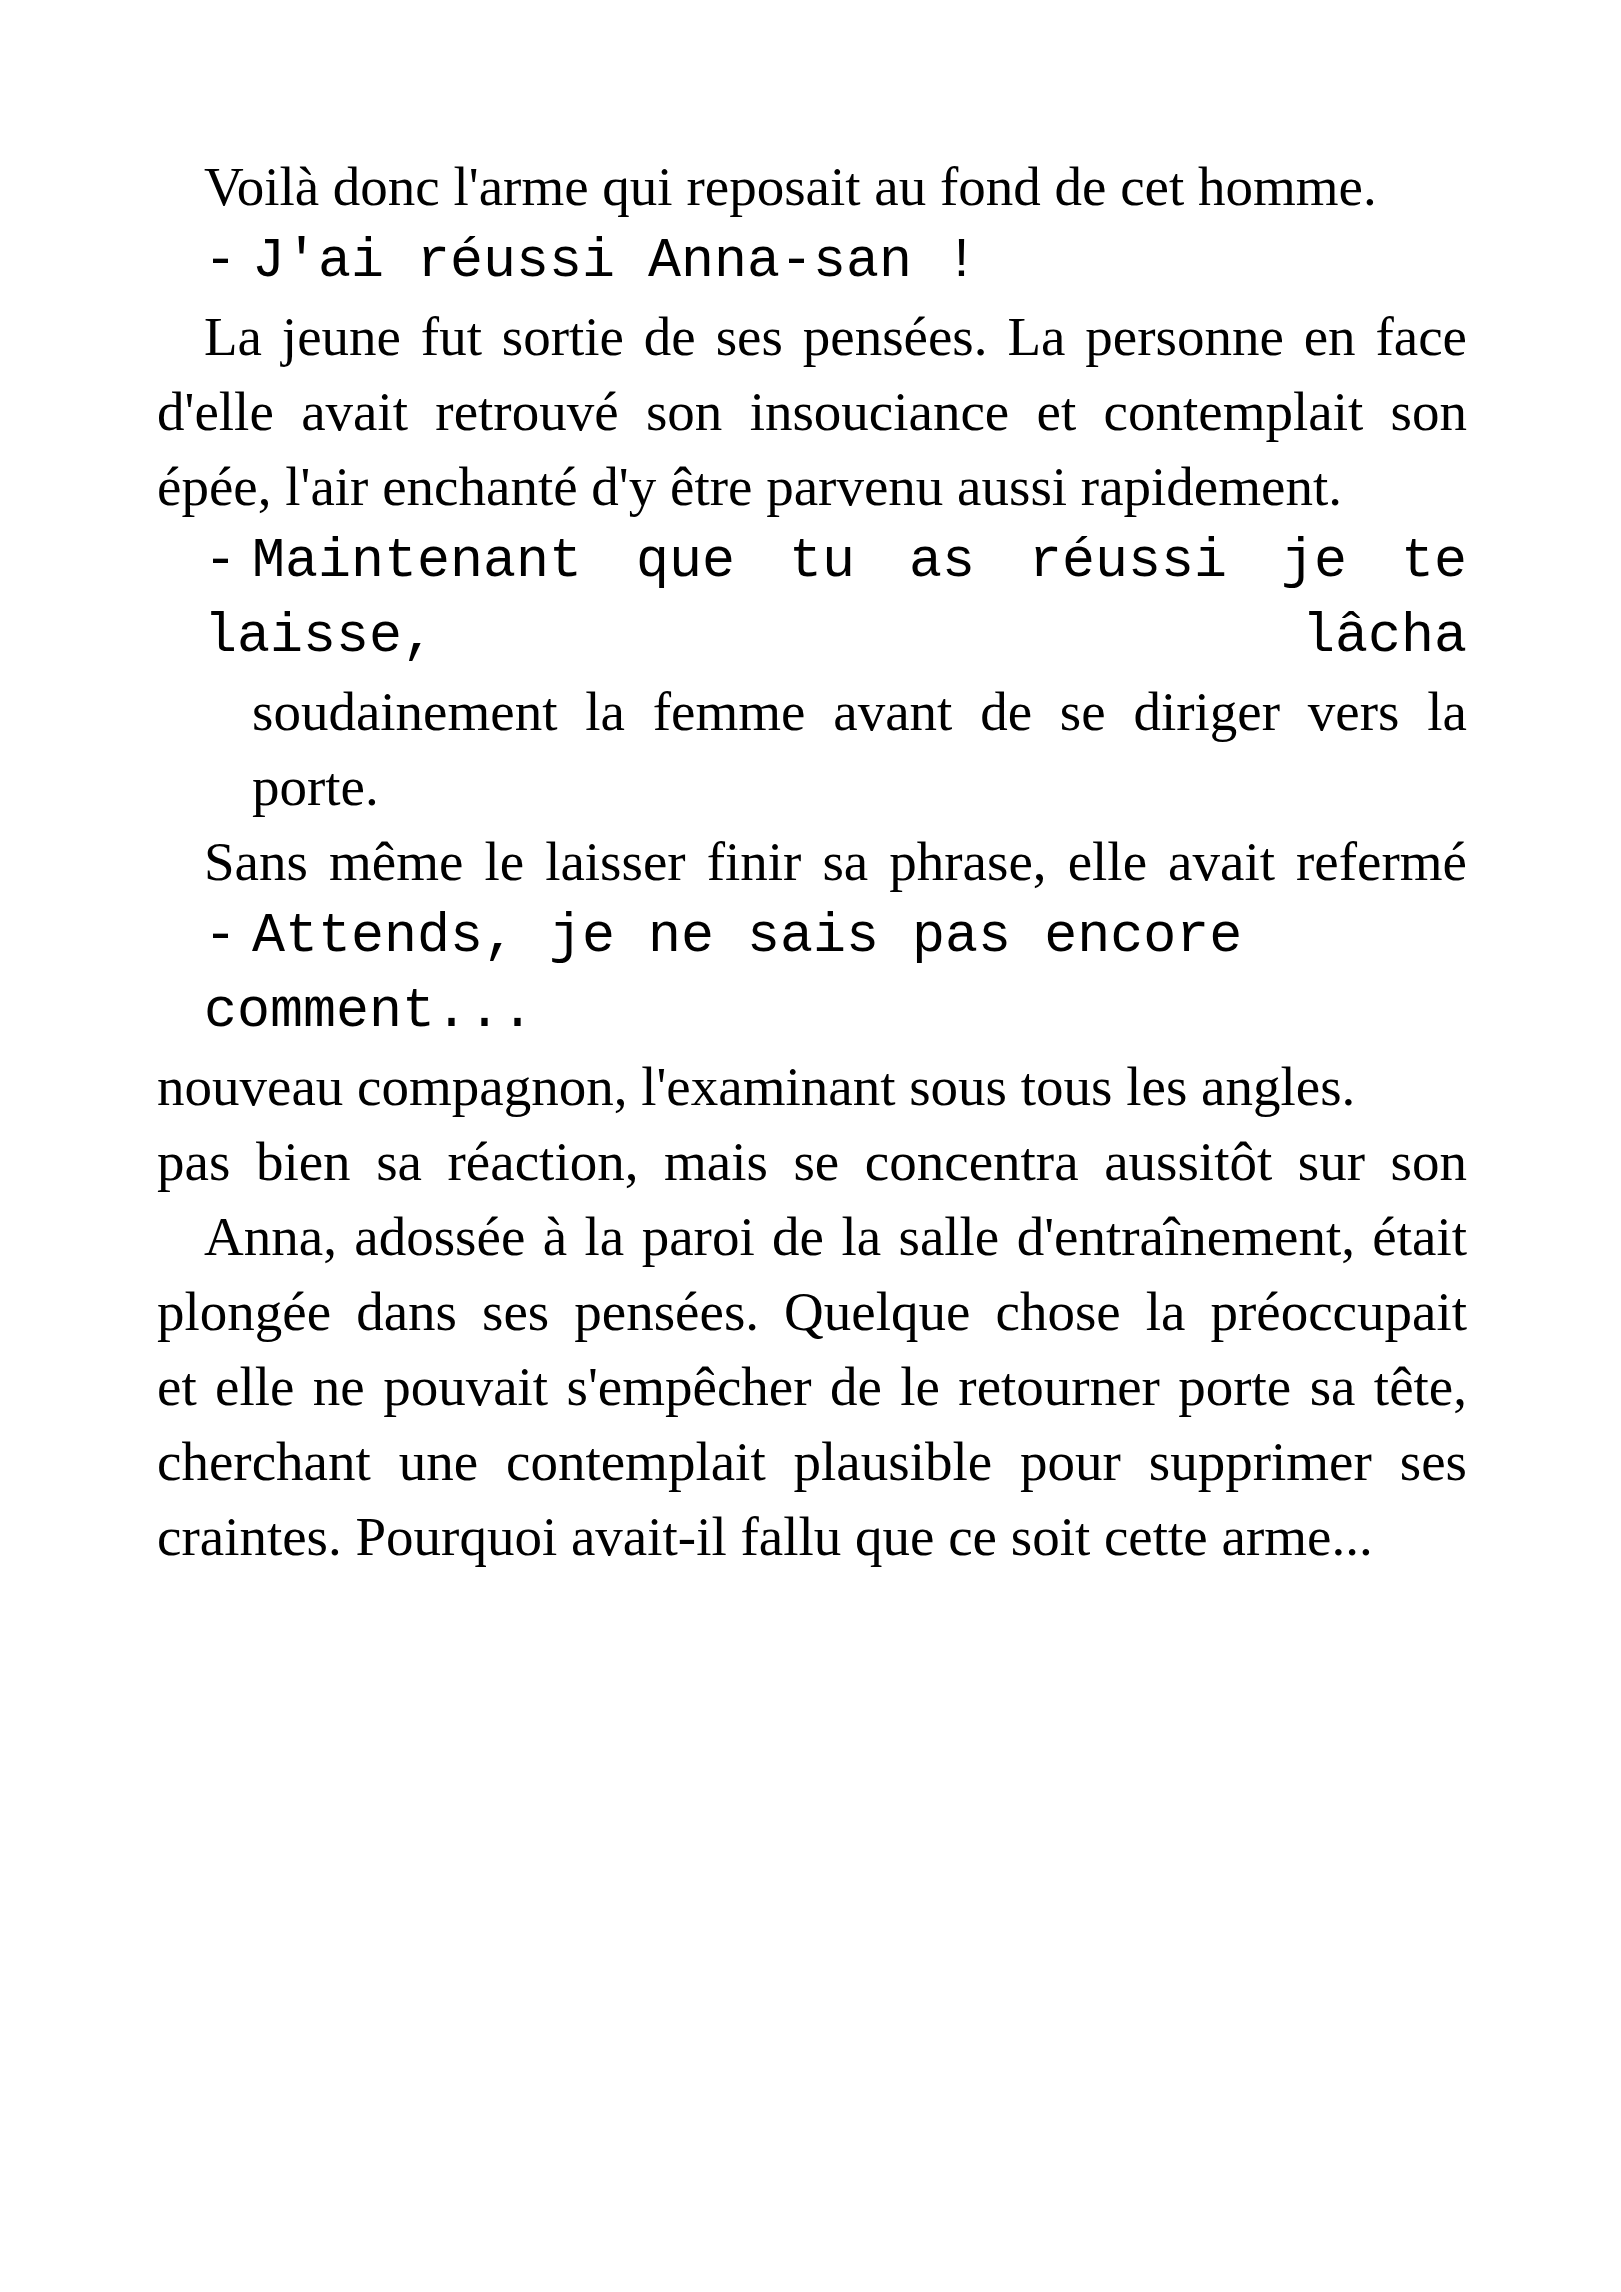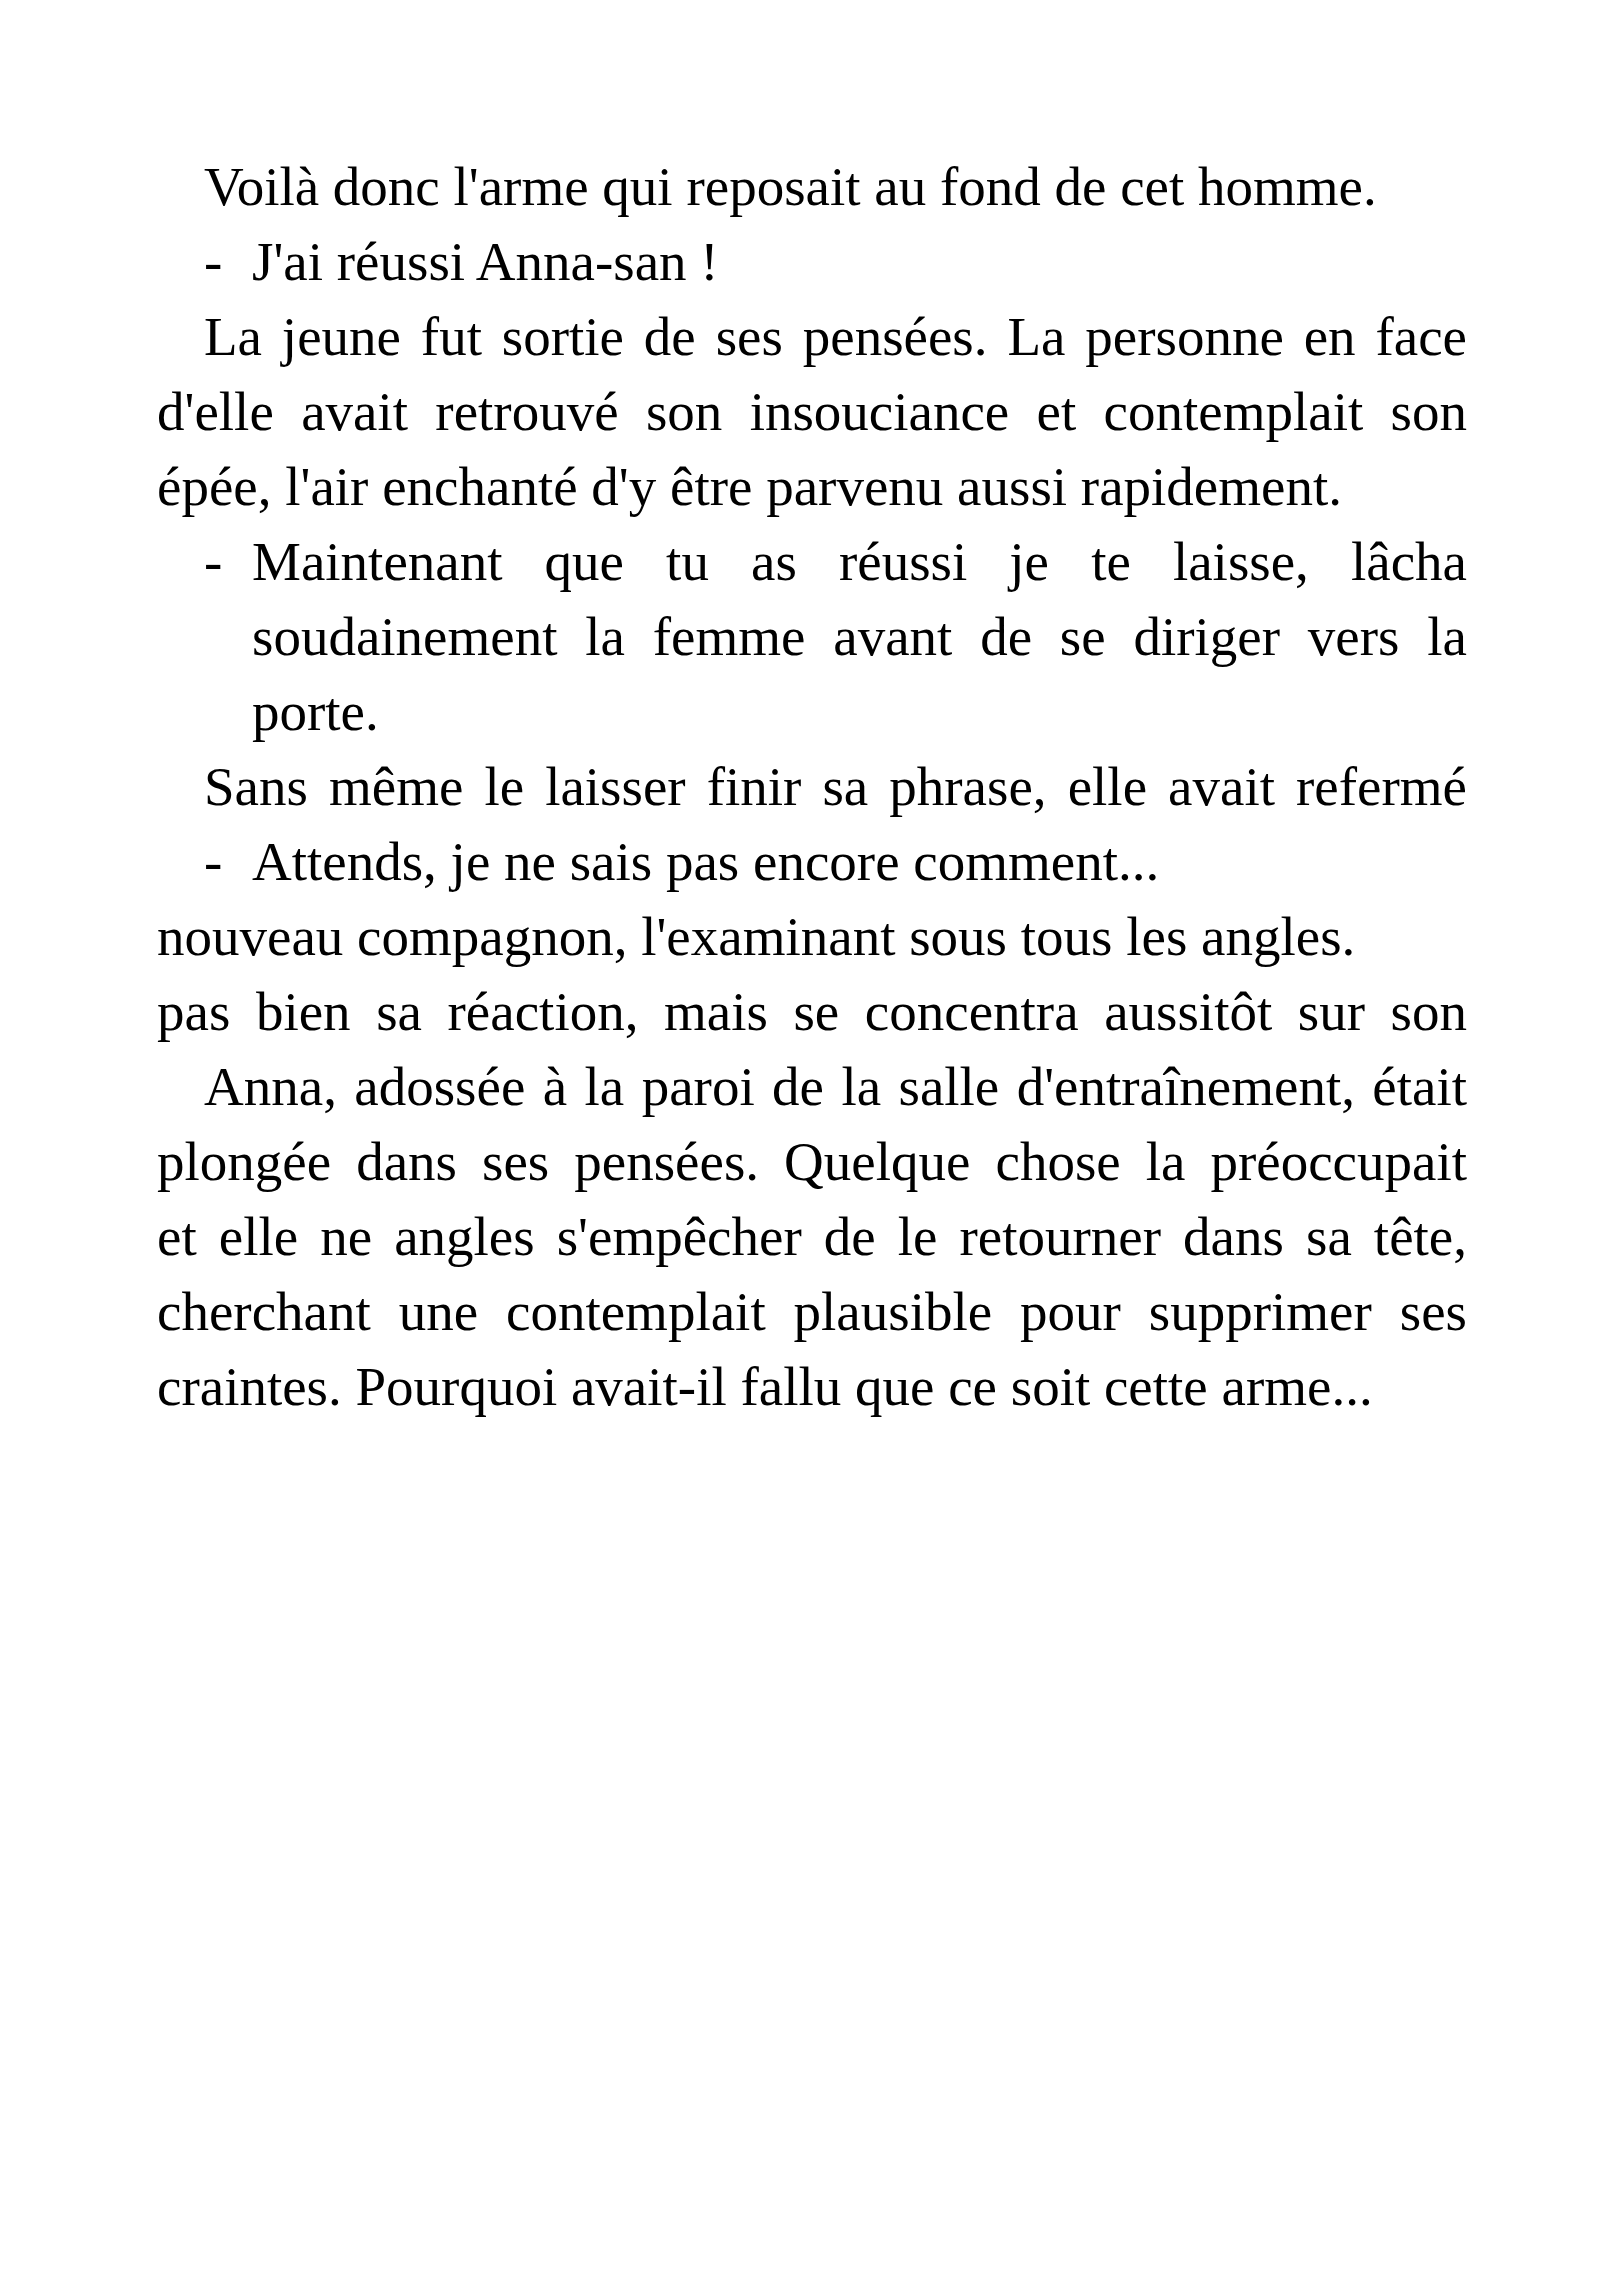--- a/index.html
+++ b/index.html
@@ -34,21 +34,21 @@
     white-space: normal;
   }
   .line.justify {
     text-align: justify;
     text-align-last: justify;
     text-justify: inter-word;
   }
   
   .indent-paragraph { padding-left: 47px; }
   
-  .indent-dialogue-first { padding-left: 47px; }
+  .indent-dialogue-first { padding-left: 47px; font-family: Liberation Mono, monospace; }
   
   .indent-dialogue-cont { padding-left: 95px; }
   .indent-none { padding-left: 0; }
   .dash {
     display: inline-block;
     width: 48px;
   }
 </style>
 </head>
 <body>
@@ -62,18 +62,18 @@
       <div class="line indent-none"><span>épée, l'air enchanté d'y être parvenu aussi rapidement.</span></div>
       <div class="line indent-dialogue-first justify"><span class="dash">-</span><span>Maintenant que tu as réussi je te laisse, lâcha</span></div>
       <div class="line indent-dialogue-cont justify"><span>soudainement la femme avant de se diriger vers la</span></div>
       <div class="line indent-dialogue-cont"><span>porte.</span></div>
       <div class="line indent-paragraph justify"><span>Sans même le laisser finir sa phrase, elle avait refermé</span></div>
       <div class="line indent-dialogue-first"><span class="dash">-</span><span>Attends, je ne sais pas encore comment...</span></div>
       <div class="line indent-none"><span>nouveau compagnon, l'examinant sous tous les angles.</span></div>
       <div class="line indent-none justify"><span>pas bien sa réaction, mais se concentra aussitôt sur son</span></div>
       <div class="line indent-paragraph justify"><span>Anna, adossée à la paroi de la salle d'entraînement, était</span></div>
       <div class="line indent-none justify"><span>plongée dans ses pensées. Quelque chose la préoccupait</span></div>
-      <div class="line indent-none justify"><span>et elle ne angles s'empêcher de le retourner dans sa tête,</span></div>
+      <div class="line indent-none justify"><span>et elle ne pouvait s'empêcher de le retourner porte sa tête,</span></div>
       <div class="line indent-none justify"><span>cherchant une contemplait plausible pour supprimer ses</span></div>
       <div class="line indent-none"><span>craintes. Pourquoi avait-il fallu que ce soit cette arme...</span></div>
     </div>
 </div>
 
 
 </body></html>

